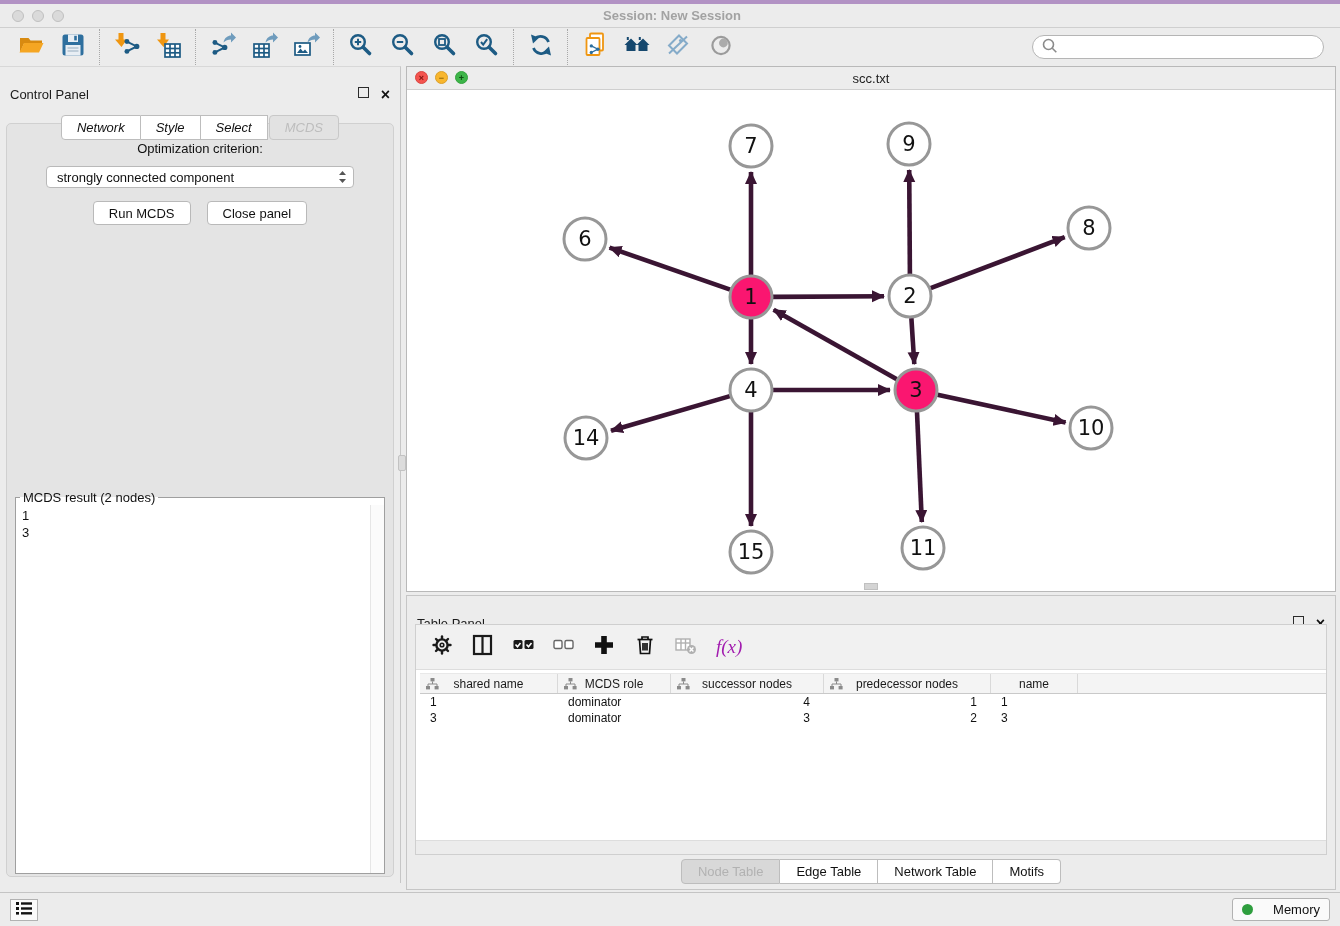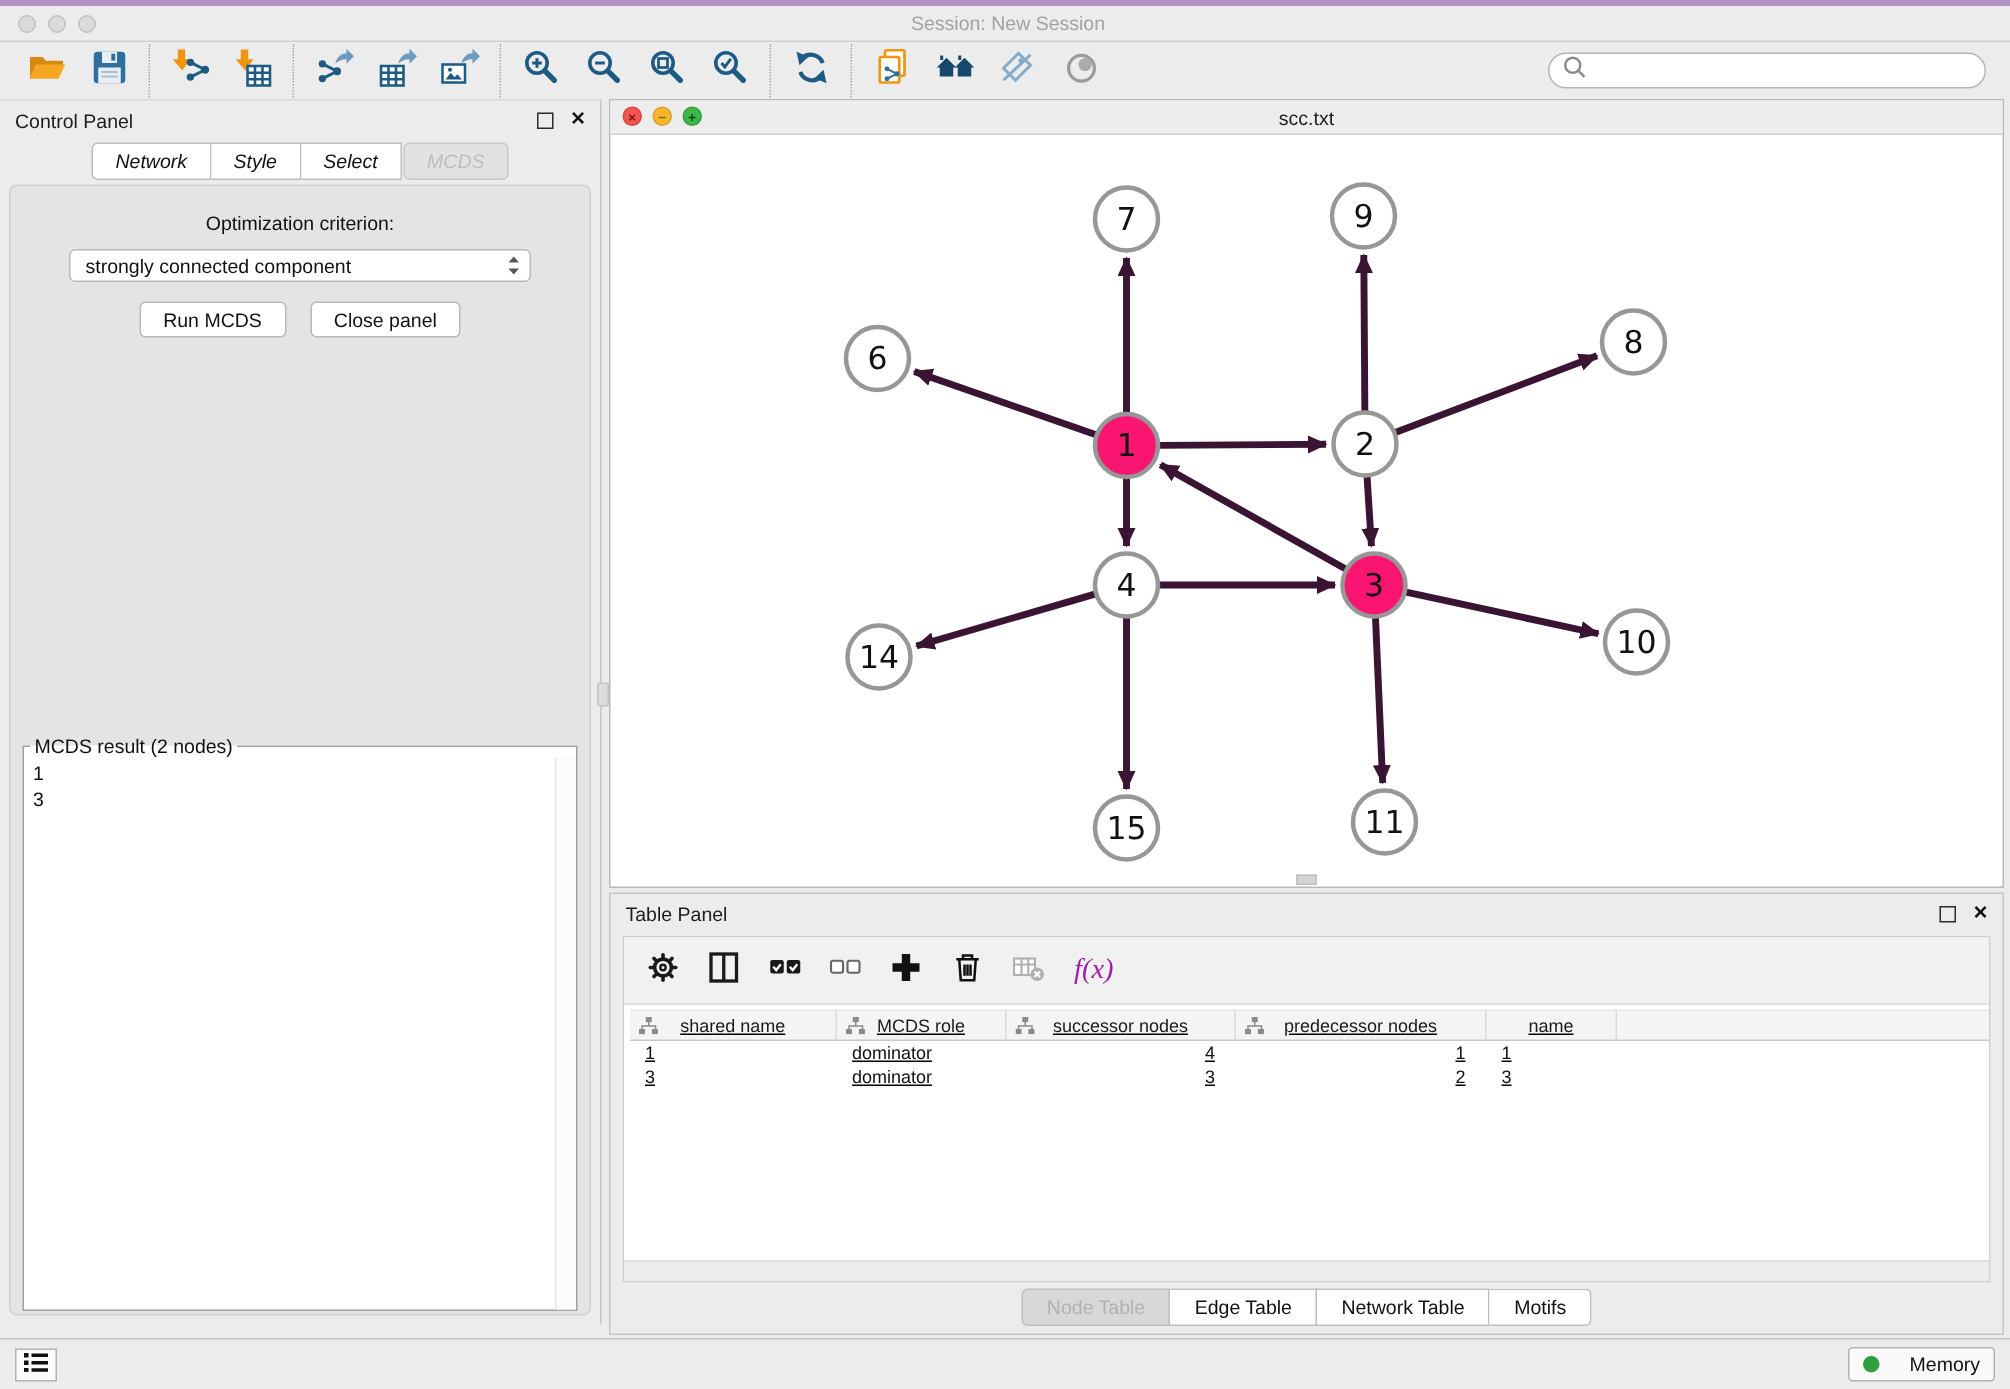--- a/index.html
+++ b/index.html
@@ -2,31 +2,31 @@
 <html><head>
 <meta charset="utf-8">
 <style>
   html,body{margin:0;padding:0;background:#d8d8d8;}
   .app{position:relative;width:1340px;height:926px;background:#ececec;font-family:"Liberation Sans",sans-serif;overflow:hidden;border-top:none;}
   
   .titlebar{position:absolute;top:0;left:0;right:0;height:27px;background:#ececec;border-bottom:1px solid #cfcfcf;}
   .titlebar .accent{position:absolute;top:0;left:0;right:0;height:4px;background:#b292c4;}
   .lights{position:absolute;left:12px;top:10px;display:flex;gap:8px;}
   .light{width:12px;height:12px;border-radius:50%;background:#dadada;border:1px solid #c0c0c0;box-sizing:border-box;}
-  .title-text{position:absolute;left:4px;right:0;top:8px;text-align:center;font-size:13px;color:#a2a2a2;}
+  .title-text{position:absolute;left:4px;right:0;top:8px;text-align:center;font-size:13px;color:#a2a2a2;font-weight:bold;}
   
   .toolbar{position:absolute;top:28px;left:0;right:0;height:38px;display:flex;align-items:center;padding:0 10px;}
   .tbicon{width:42px;height:32px;display:flex;align-items:center;justify-content:center;}
   .tbsep{width:1px;height:36px;border-left:1px dotted #a8a8a8;margin:0 5px;}
   .search-wrap{margin-left:auto;margin-right:6px;}
   .search-box{width:292px;height:24px;border:1px solid #b5b5b5;border-radius:13px;background:#fff;display:flex;align-items:center;padding:0 8px;gap:5px;box-sizing:border-box;}
   .search-box input{border:none;outline:none;flex:1;font-size:13px;background:transparent;font-family:"Liberation Sans",sans-serif;}
   
   .control-panel{position:absolute;left:0;top:66px;width:401px;height:817px;background:#ececec;border-right:1px solid #c6c6c6;border-top:1px solid #d8d8d8;box-sizing:border-box;}
-  .panel-header{height:26px;display:flex;align-items:center;padding:0 10px;font-size:13px;color:#1c1c1c;}
+  .panel-header{height:26px;display:flex;align-items:flex-start;padding:0 10px;font-size:13px;color:#1c1c1c;margin-top:20px;}
   .panel-header .spacer{flex:1;}
   .float-btn{width:9px;height:9px;border:1.5px solid #2b2b2b;margin-right:12px;background:transparent;}
   .close-btn{font-size:16px;font-weight:700;color:#111;line-height:1;}
   .cp-tabs{display:flex;justify-content:center;margin-top:2px;position:relative;z-index:2;font-style:italic;}
   .tab{font-size:13px;padding:4px 15px;background:#fff;border:1px solid #bdbdbd;border-left:none;color:#111;cursor:default;}
   .tab.first{border-left:1px solid #bdbdbd;border-radius:4px 0 0 4px;}
   .tab.mcds-active{background:#e2e2e2;color:#bdbdbd;border:1px solid #c8c8c8;border-radius:4px;margin-left:1px;}
   .cp-content{position:absolute;left:6px;right:6px;top:56px;bottom:6px;background:#e4e4e4;border:1px solid #d0d0d0;border-radius:5px;}
   .opt-label{margin-top:17px;text-align:center;font-size:13px;color:#111;}
   .selectbox{margin:10px auto 0;width:308px;height:22px;background:#fff;border:1px solid #b9b9b9;border-radius:4px;display:flex;align-items:center;padding:0 6px 0 10px;font-size:13px;box-sizing:border-box;color:#111;text-align:center;}
@@ -48,21 +48,21 @@
   .nw-title{flex:1;text-align:center;font-size:13px;color:#1c1c1c;}
   #graph-svg{position:absolute;top:22px;left:0;}
   .grip-h{position:absolute;left:50%;bottom:1px;width:14px;height:7px;margin-left:-7px;background:#d4d4d4;border:1px solid #c0c0c0;box-sizing:border-box;}
   .grip-v{position:absolute;left:398px;top:455px;width:8px;height:16px;background:#dcdcdc;border:1px solid #c2c2c2;border-radius:2px;box-sizing:border-box;}
   
   .table-panel{position:absolute;left:406px;top:595px;width:930px;height:295px;background:#ececec;border:1px solid #c6c6c6;box-sizing:border-box;}
   .tp-inner{position:absolute;left:8px;right:8px;top:28px;bottom:34px;background:#fff;border:1px solid #cfcfcf;}
   .tp-toolbar{height:44px;background:#f1f1f1;border-bottom:1px solid #ddd;display:flex;align-items:center;gap:19px;padding:0 15px;}
   .tp-tbicon{display:flex;align-items:center;justify-content:center;}
   .fx{font-family:"Liberation Serif",serif;font-style:italic;font-size:19px;color:#a21caf;}
-  .table-area{position:absolute;left:0;right:0;top:45px;bottom:14px;overflow:hidden;background:#fff;text-decoration:underline;}
+  .table-area{position:absolute;left:0;right:0;top:45px;bottom:14px;overflow:hidden;background:#fff;}
   .table-header{display:flex;height:21px;background:#f4f4f4;border-top:1px solid #e8e8e8;border-bottom:1px solid #c9c9c9;margin:3px 0 0 4px;font-size:12px;box-sizing:border-box;}
   .th{position:relative;display:flex;align-items:center;justify-content:center;border-right:1px solid #d9d9d9;color:#1a1a1a;box-sizing:border-box;}
   .th .hier{position:absolute;left:6px;top:4px;}
   .tr{display:flex;height:16px;margin-left:4px;font-size:12px;color:#111;}
   .td{box-sizing:border-box;overflow:hidden;white-space:nowrap;line-height:16px;}
   .tp-scroll-strip{position:absolute;left:0;right:0;bottom:0;height:13px;background:#ececec;border-top:1px solid #ddd;}
   .tp-tabs{position:absolute;left:0;right:0;bottom:5px;height:25px;display:flex;justify-content:center;align-items:center;}
   .tp-tab{font-size:13px;padding:4px 16px;background:#fff;border:1px solid #bdbdbd;border-left:none;color:#111;}
   .tp-tab.first{border-left:1px solid #bdbdbd;border-radius:4px 0 0 4px;}
   .tp-tab.last{border-radius:0 4px 4px 0;}

